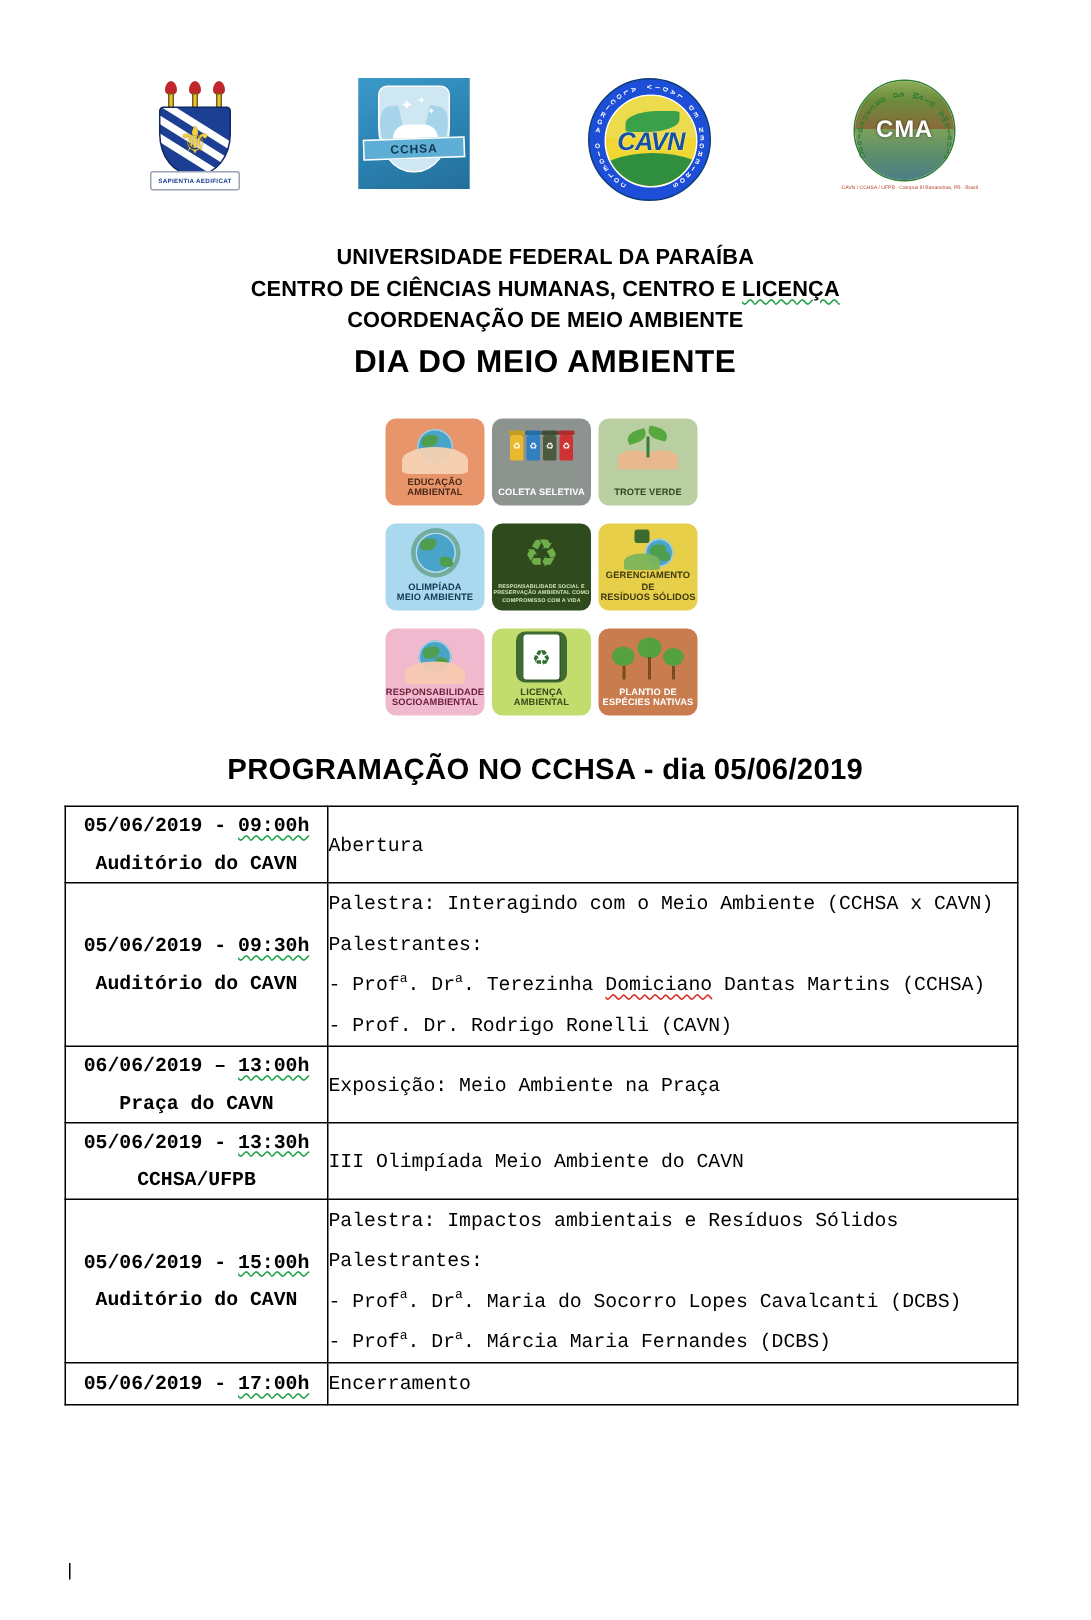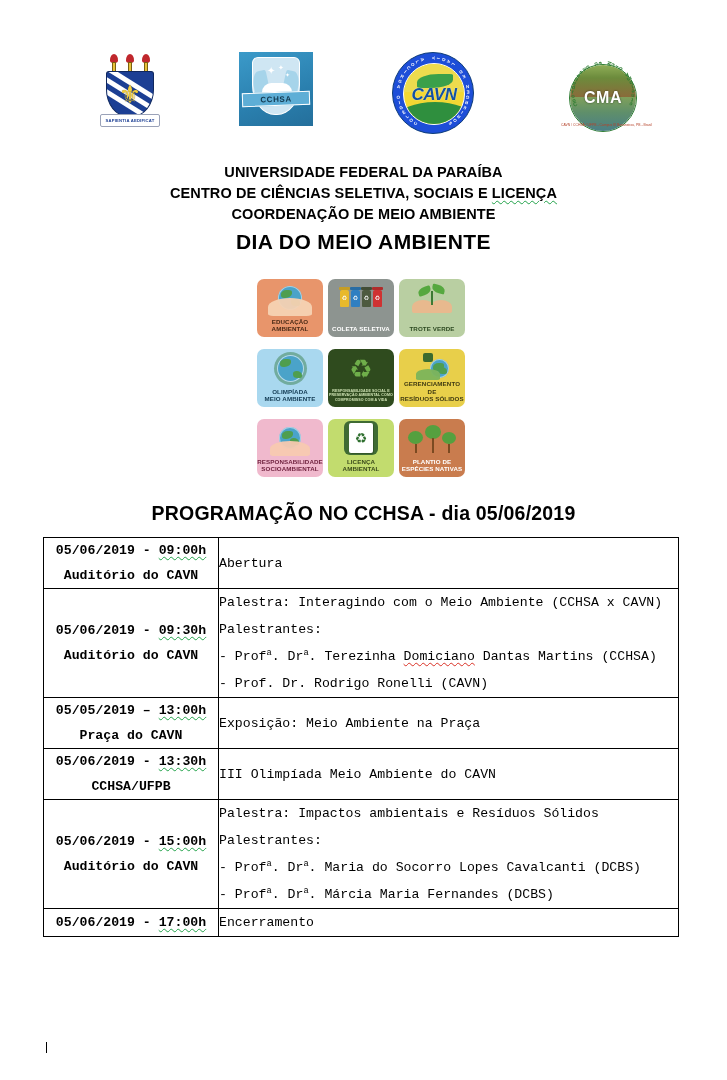--- a/index.html
+++ b/index.html
@@ -215,21 +215,21 @@
     font-style: italic;
     color: #1452a0;
     letter-spacing: -0.5px;
     text-shadow: 0 0 1px #ffffff;
   }
 
   
   .logo-cma { left: 561px; width: 84px; height: 82px; }
   .cma-wrap { position: relative; width: 84px; height: 82px; }
   .cma-circle {
-    position: absolute; left: 8px; top: 12px;
+    position: absolute; left: 8px; top: 1px;
     width: 68px; height: 68px;
     border-radius: 50%;
     background: #ffffff;
     border: 1.5px solid #2e7d32;
     box-sizing: border-box;
     overflow: hidden;
   }
   .cma-photo-top {
     position: absolute; left: 0; top: 0;
     width: 100%; height: 48%;
@@ -646,21 +646,21 @@
             <span style="font-size: 5.6px; transform: rotate(112deg) translate(0px, -30px) rotate(90deg) translate(-50%, -50%);">e</span>
           </div>
         <div class="cma-caption">CAVN / CCHSA / UFPB - Campus III Bananeiras, PB - Brasil</div>
       </div>
     </div>
 
   </div>
 
   <div class="headings">
     <div class="h-line">UNIVERSIDADE FEDERAL DA PARAÍBA</div>
-    <div class="h-line"><span>CENTRO DE CIÊNCIAS SELETIVA, SOCIAIS E </span><span class="sp-green">LICENÇA</span></div>
+    <div class="h-line"><span>CENTRO DE CIÊNCIAS HUMANAS, CENTRO E </span><span class="sp-green">LICENÇA</span></div>
     <div class="h-line">COORDENAÇÃO DE MEIO AMBIENTE</div>
     <div class="h-event">DIA DO MEIO AMBIENTE</div>
   </div>
 
   <div class="icon-grid">
 
     <div class="tile" style="background:#e8956b">
       <div class="art">
         <div class="globe"></div>
           <div class="hands"></div>
@@ -794,21 +794,21 @@
             </td>
             <td class="col-what">
               <div class="what-line">Palestra: Interagindo com o Meio Ambiente (CCHSA x CAVN)</div>
               <div class="what-line">Palestrantes:</div>
               <div class="what-line">- Prof<sup class="ord">a</sup>. Dr<sup class="ord">a</sup>. Terezinha <span class="sp-red">Domiciano</span> Dantas Martins (CCHSA)</div>
               <div class="what-line">- Prof. Dr. Rodrigo Ronelli (CAVN)</div>
             </td>
           </tr>
           <tr>
             <td class="col-when">
-              <div class="when-l1"><span>05/05/2019 – </span><span class="sp-green">13:00h</span></div>
+              <div class="when-l1"><span>06/06/2019 – </span><span class="sp-green">13:00h</span></div>
               <div class="when-l2">Praça do CAVN</div>
             </td>
             <td class="col-what">
               <div class="what-line">Exposição: Meio Ambiente na Praça</div>
             </td>
           </tr>
           <tr>
             <td class="col-when">
               <div class="when-l1"><span>05/06/2019 - </span><span class="sp-green">13:30h</span></div>
               <div class="when-l2">CCHSA/UFPB</div>

